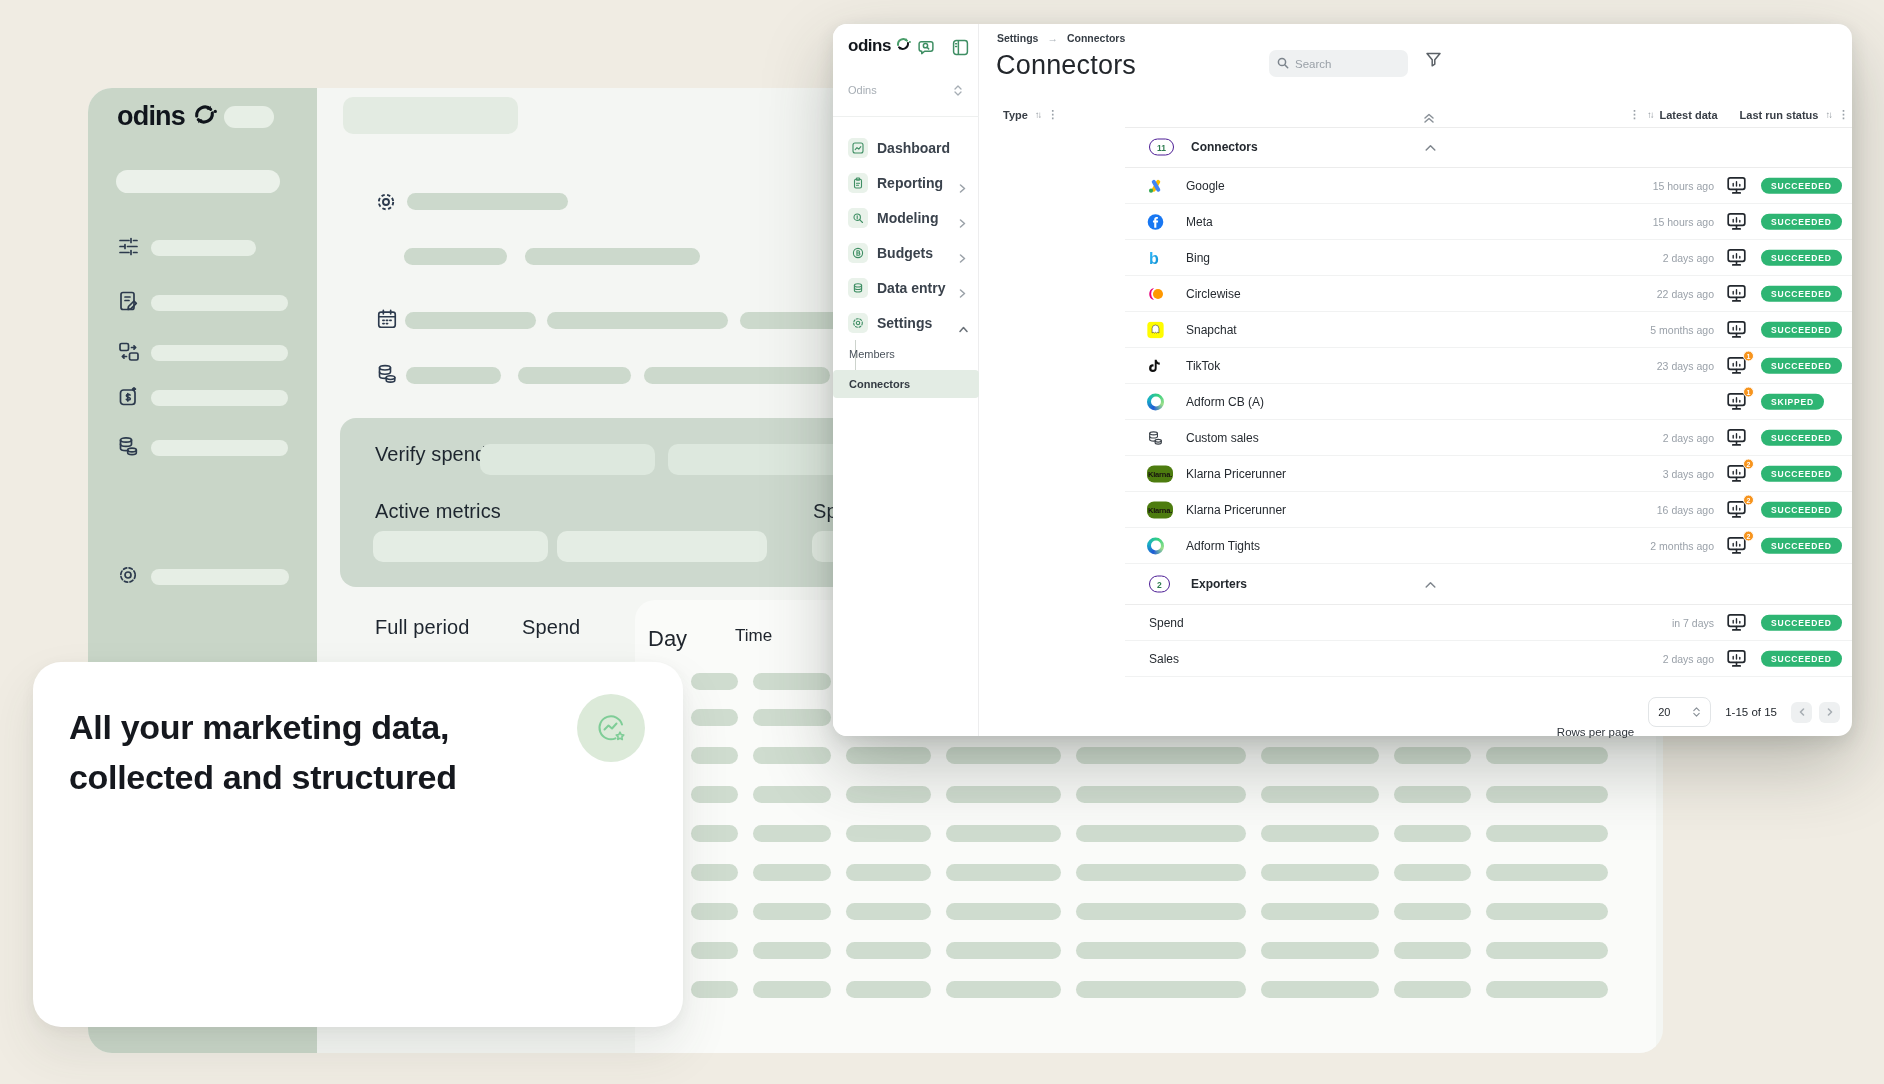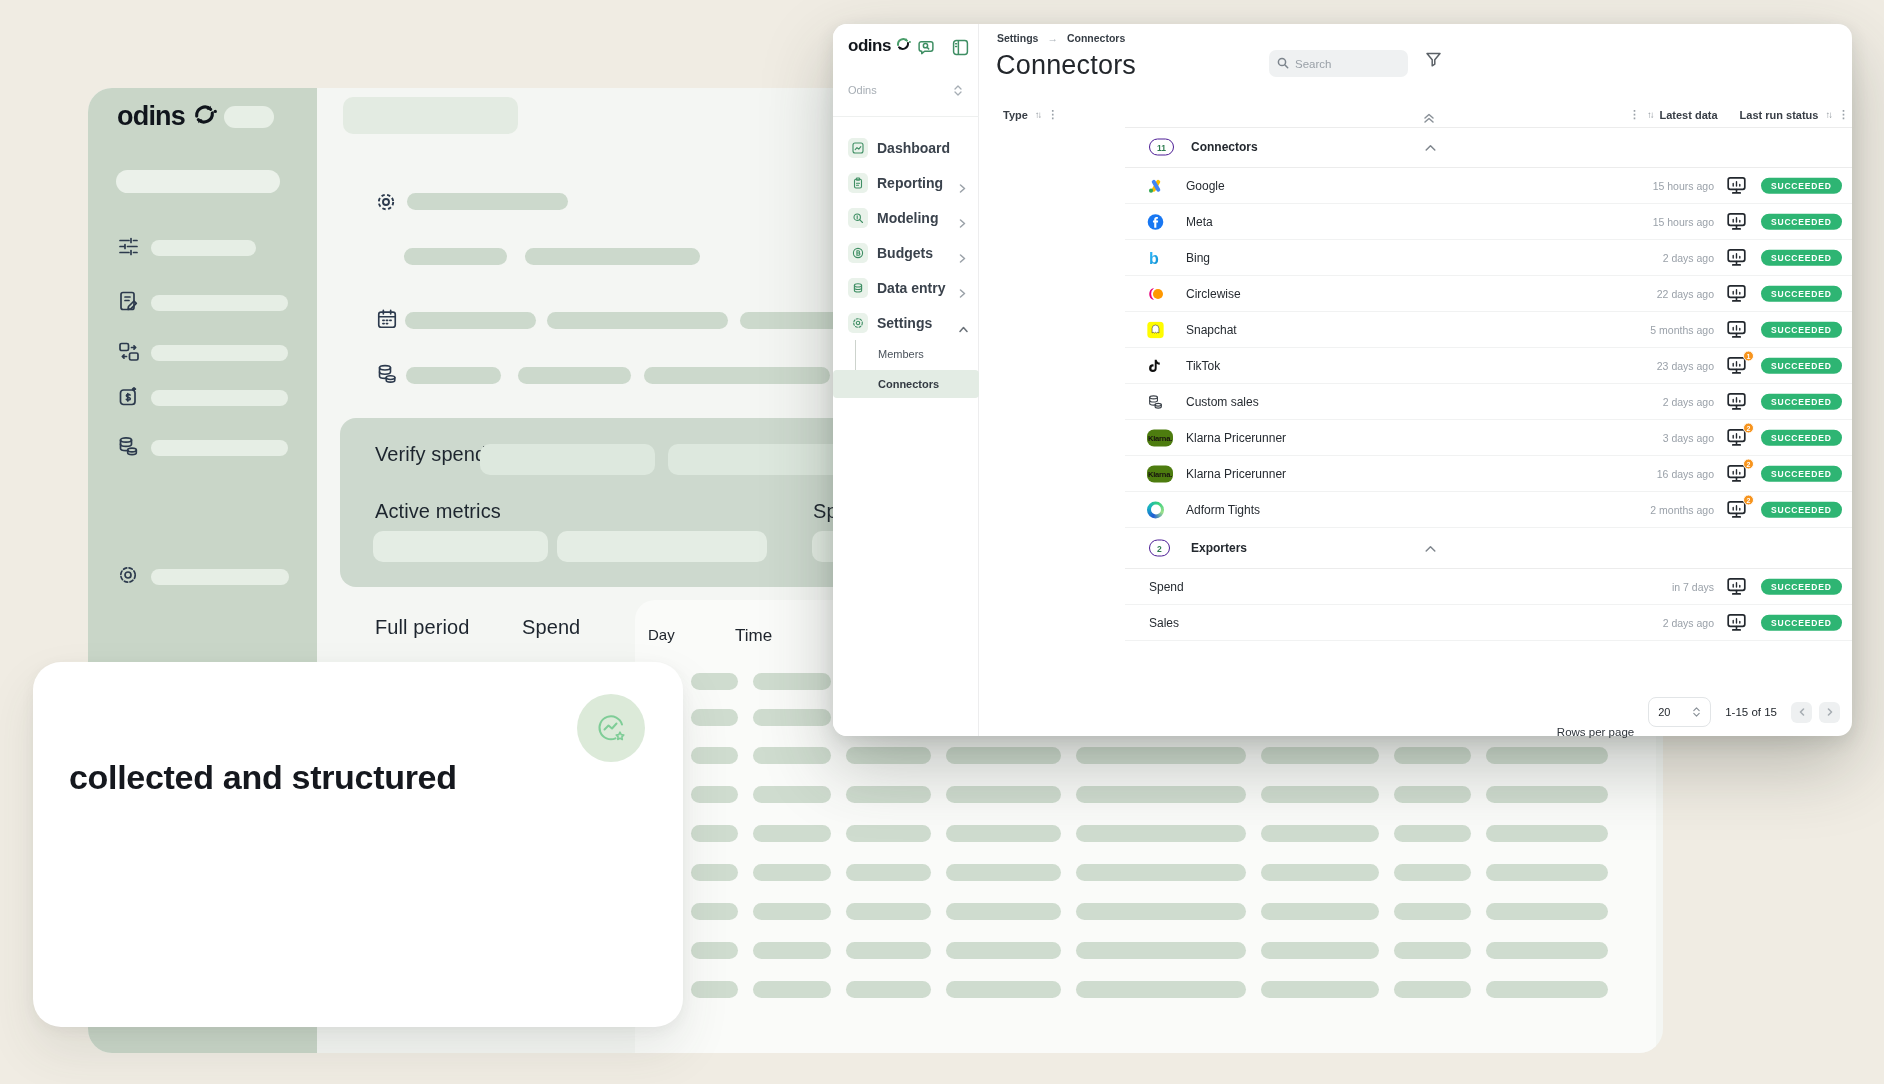--- a/index.html
+++ b/index.html
@@ -32,21 +32,21 @@
   #overlay { left:833px; top:24px; width:1019px; height:712px; background:#ffffff; border-radius:14px;
     box-shadow:0 30px 70px rgba(45,55,48,.28), 0 6px 18px rgba(45,55,48,.12); z-index:30; }
   #ov-sidebar { left:0; top:0; width:146px; height:100%; border-right:1px solid #ededee; border-radius:14px 0 0 14px; background:#fff; }
   .ov-logo-text { font-size:17px; font-weight:800; letter-spacing:-0.5px; color:#12161c; }
   #ov-workspace { left:15px; top:60px; font-size:11px; color:#a6adb4; }
   #ov-divider { left:0; top:92px; width:146px; height:1px; background:#eef0ef; }
   .nav-item { left:0; width:146px; height:35px; display:flex; align-items:center; padding-left:15px; gap:9px; cursor:pointer; }
   .nav-tile { width:20px; height:20px; border-radius:5px; background:#e9f2ea; display:flex; align-items:center; justify-content:center; flex:0 0 20px; }
   .nav-label { font-size:14px; font-weight:700; color:#3a424c; }
   .nav-chev { position:absolute; right:13px; width:7px; height:7px; }
-  .sub-item { left:0; width:146px; height:28px; display:flex; align-items:center; padding-left:45px; font-size:11px; color:#4a525b; cursor:pointer; }
+  .sub-item { left:0; width:146px; height:28px; display:flex; align-items:center; padding-left:16px; font-size:11px; color:#4a525b; cursor:pointer; }
   .sub-item.active { background:#e3ece4; border-radius:4px; font-weight:600; color:#333a42; }
   #indent-line { left:22px; width:1px; background:#cdd3cd; }
 
   #ov-main { left:146px; top:0; right:0; bottom:0; }
   .crumb { font-size:10.5px; color:#363d45; font-weight:600; }
   .crumb-arrow { color:#aab1b8; font-size:10.5px; }
   #ov-title { font-size:27px; color:#23272c; font-weight:400; letter-spacing:0.2px; }
   #search-box { left:290px; top:26px; width:139px; height:27px; background:#eff1f2; border-radius:7px; display:flex; align-items:center; padding:0 8px; gap:6px; }
   #search-box input { border:none; outline:none; background:transparent; font-size:11.5px; color:#3c434b; width:100%; font-family:"Liberation Sans",sans-serif; }
   #search-box input::placeholder { color:#9aa1a8; }
@@ -207,21 +207,21 @@
     <span class="abs app-label" style="left:473px; top:82px;">Sp</span>
     <div class="abs vpill2" style="left:33px; top:113px; width:175px; height:31px;"></div>
     <div class="abs vpill2" style="left:217px; top:113px; width:210px; height:31px;"></div>
     <div class="abs vpill2" style="left:472px; top:113px; width:190px; height:31px;"></div>
   </div>
 
   <span class="abs app-label" style="left:287px; top:528px;">Full period</span>
   <span class="abs app-label" style="left:434px; top:528px;">Spend</span>
 
   <div id="grid-panel" class="abs">
-    <span class="abs" style="left:13px; top:26px; font-size:15px; color:#20262e;">Day</span>
+    <span class="abs" style="left:13px; top:26px; font-size:22px; color:#20262e;">Day</span>
     <span class="abs" style="left:100px; top:26px; font-size:17px; color:#20262e;">Time</span>
     <div id="grid-pills">
         <div class="abs gpill" style="left: 11px; top: 73px; width: 30px; height: 17px;"></div>
         <div class="abs gpill" style="left: 56px; top: 73px; width: 47px; height: 17px;"></div>
         <div class="abs gpill" style="left: 118px; top: 73px; width: 78px; height: 17px;"></div>
         <div class="abs gpill" style="left: 211px; top: 73px; width: 85px; height: 17px;"></div>
         <div class="abs gpill" style="left: 311px; top: 73px; width: 115px; height: 17px;"></div>
         <div class="abs gpill" style="left: 441px; top: 73px; width: 170px; height: 17px;"></div>
         <div class="abs gpill" style="left: 626px; top: 73px; width: 118px; height: 17px;"></div>
         <div class="abs gpill" style="left: 759px; top: 73px; width: 77px; height: 17px;"></div>
@@ -296,21 +296,21 @@
         <div class="abs gpill" style="left: 311px; top: 381px; width: 115px; height: 17px;"></div>
         <div class="abs gpill" style="left: 441px; top: 381px; width: 170px; height: 17px;"></div>
         <div class="abs gpill" style="left: 626px; top: 381px; width: 118px; height: 17px;"></div>
         <div class="abs gpill" style="left: 759px; top: 381px; width: 77px; height: 17px;"></div>
         <div class="abs gpill" style="left: 851px; top: 381px; width: 122px; height: 17px;"></div>
       </div>
   </div>
 </div>
 
 <div id="marketing-card" class="abs">
-  <h1><br><span>collected and structured</span></h1>
+  <h1><span>All your marketing data,</span><br><span>collected and structured</span></h1>
   <div id="card-badge" class="abs">
     <svg width="36" height="36" viewBox="0 0 36 36" fill="none" stroke="#7fcd97" stroke-width="2" stroke-linecap="round">
       <path d="M29 14.5a11.5 11.5 0 1 0-6.5 13.8"></path>
       <path d="M11.5 19.5l4-4 3.5 3 4.5-5" stroke-linejoin="round"></path>
       <path d="M27 22.2l1.2 2.4 2.6.4-1.9 1.9.4 2.6-2.3-1.2-2.3 1.2.4-2.6-1.9-1.9 2.6-.4z" stroke-width="1.6" stroke-linejoin="round"></path>
     </svg>
   </div>
 </div>
 
 <div id="overlay" class="abs">
@@ -591,20 +591,35 @@
   <rect x="1.2" y="1.4" width="16.6" height="11.4" rx="2" stroke="#23282e" stroke-width="1.7"></rect>
   <path d="M6.2 9.5V7M9.5 9.5V5.2M12.8 9.5V8" stroke="#23282e" stroke-width="1.4" stroke-linecap="round"></path>
   <path d="M9.5 13v1.8M5.8 16.4h7.4" stroke="#23282e" stroke-width="1.7" stroke-linecap="round"></path>
             </svg>
         <span class="alert-dot" style="background: rgb(247, 148, 29);">1</span></span>
       <span class="status-badge" style="background: rgb(46, 181, 115);">SUCCEEDED</span>
       <span class="cell-lastrun"></span>
         </div>
         <div class="trow">
       <span class="cell-icon">
+            <span class="adform-ring"></span>
+          </span>
+      <span class="cell-label ">Adform CB (A)</span>
+      <span class="cell-latest"></span>
+      <span class="cell-monitor"><svg width="19" height="18" viewBox="0 0 19 18" fill="none">
+  <rect x="1.2" y="1.4" width="16.6" height="11.4" rx="2" stroke="#23282e" stroke-width="1.7"></rect>
+  <path d="M6.2 9.5V7M9.5 9.5V5.2M12.8 9.5V8" stroke="#23282e" stroke-width="1.4" stroke-linecap="round"></path>
+  <path d="M9.5 13v1.8M5.8 16.4h7.4" stroke="#23282e" stroke-width="1.7" stroke-linecap="round"></path>
+            </svg>
+        <span class="alert-dot" style="background: rgb(247, 148, 29);">1</span></span>
+      <span class="status-badge" style="background: rgb(46, 181, 115);">SKIPPED</span>
+      <span class="cell-lastrun"></span>
+        </div>
+        <div class="trow">
+      <span class="cell-icon">
             <svg width="17" height="17" viewBox="0 0 22 22" fill="none" stroke="#3a4048" stroke-width="1.5" stroke-linecap="round">
       <ellipse cx="8.5" cy="5" rx="5" ry="2"></ellipse>
               <path d="M3.5 5v4c0 1.1 2.2 2 5 2s5-.9 5-2V5"></path>
       <path d="M3.5 9v4c0 1.1 2.2 2 5 2 .6 0 1.2 0 1.7-.1"></path>
               <ellipse cx="14.5" cy="14.5" rx="4" ry="1.8"></ellipse>
       <path d="M10.5 14.5v2.7c0 1 1.8 1.8 4 1.8s4-.8 4-1.8v-2.7"></path>
             </svg>
           </span>
       <span class="cell-label ">Custom sales</span>
       <span class="cell-latest">2 days ago</span>

